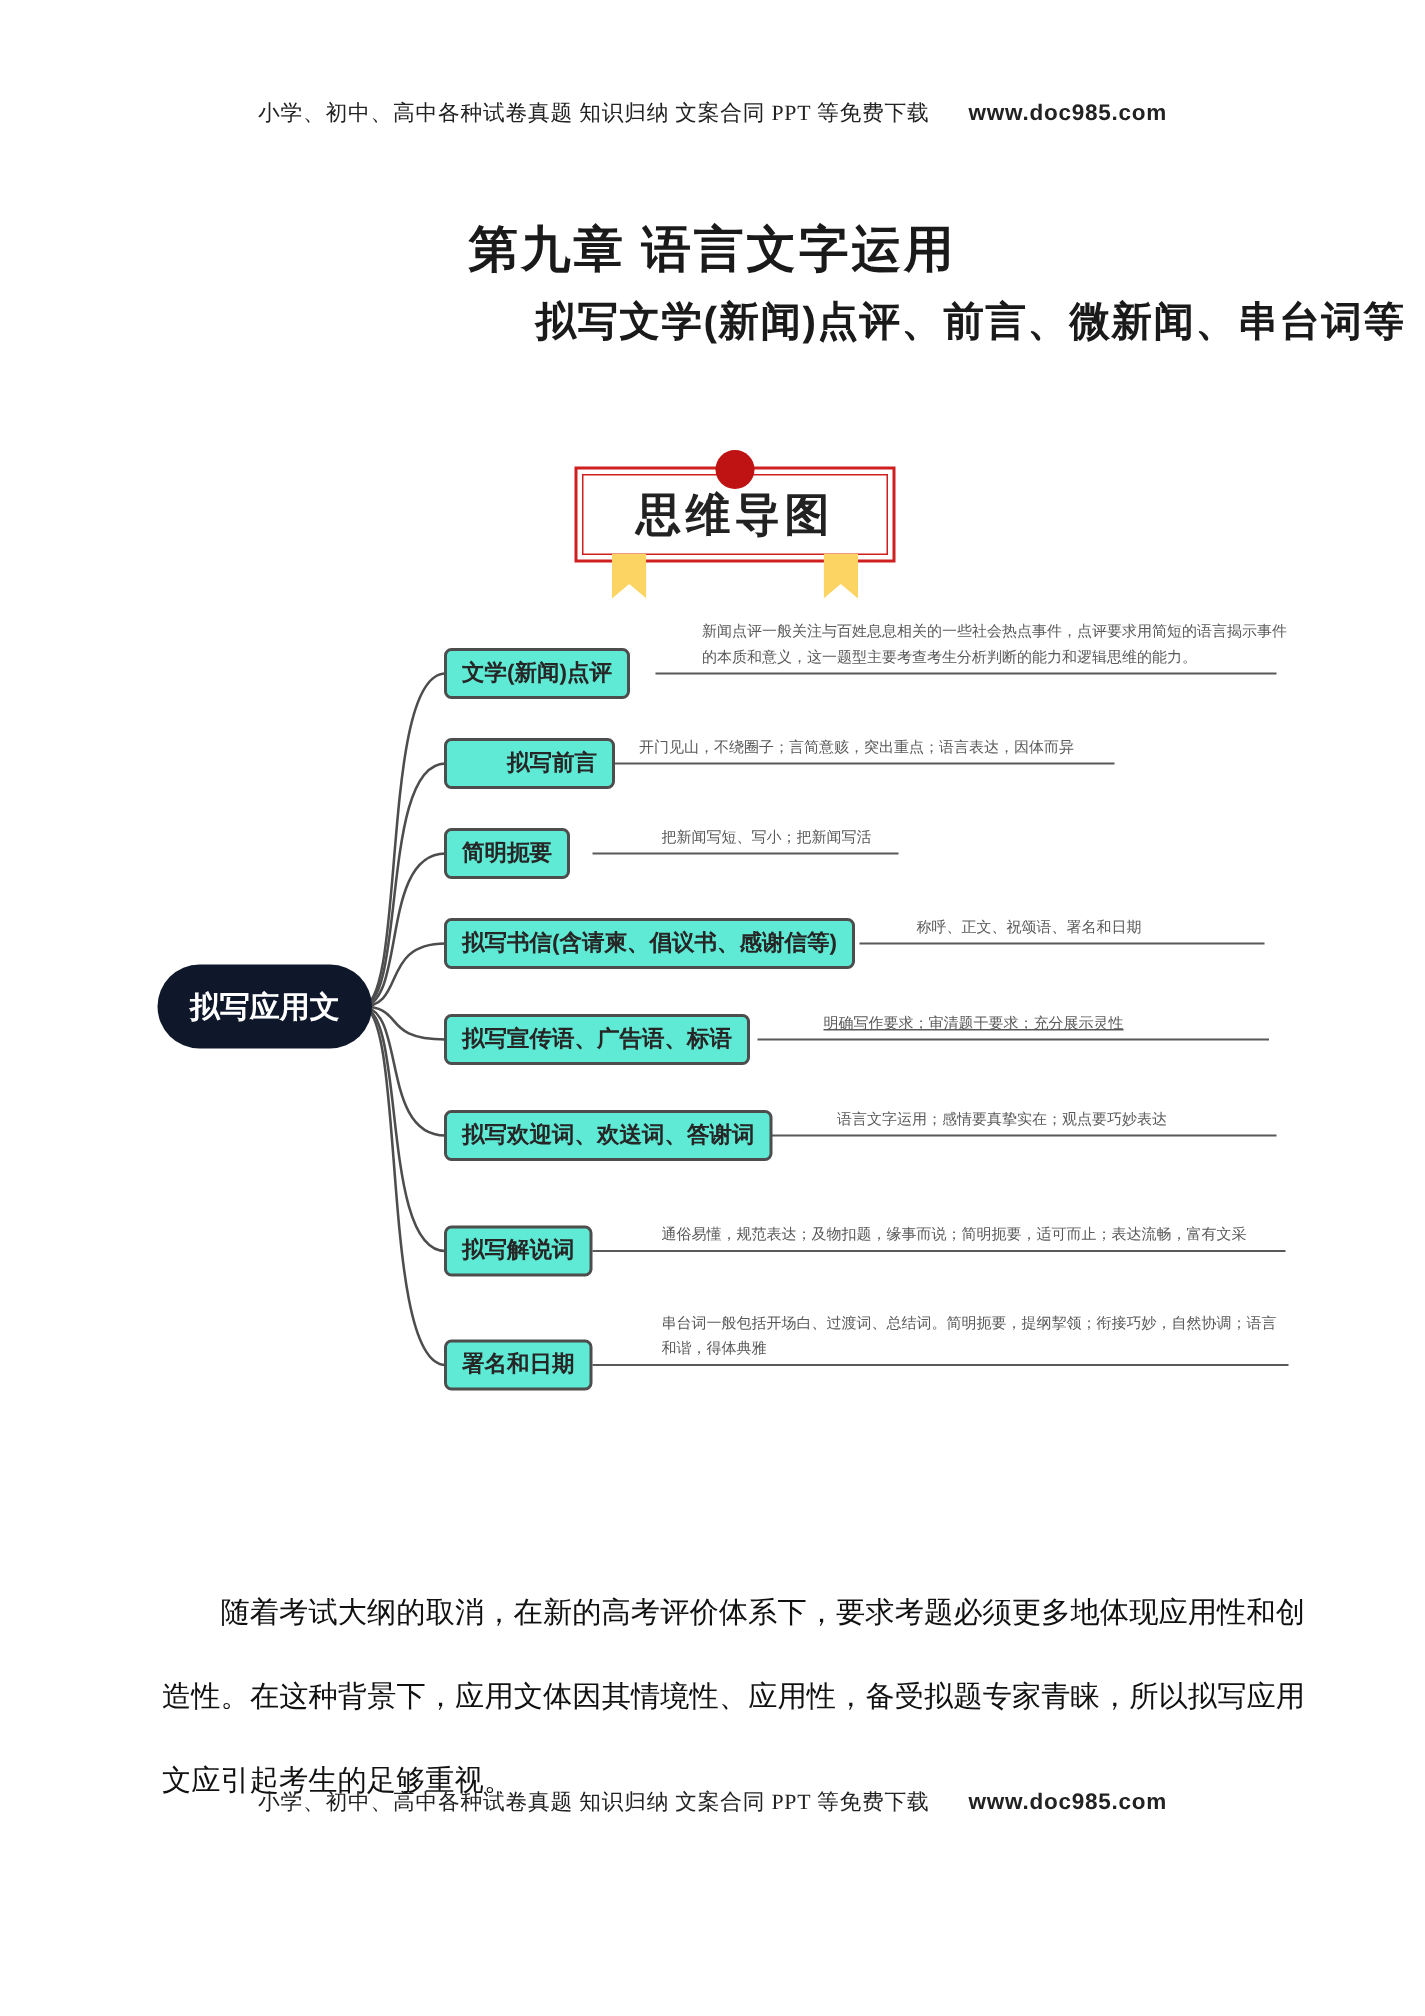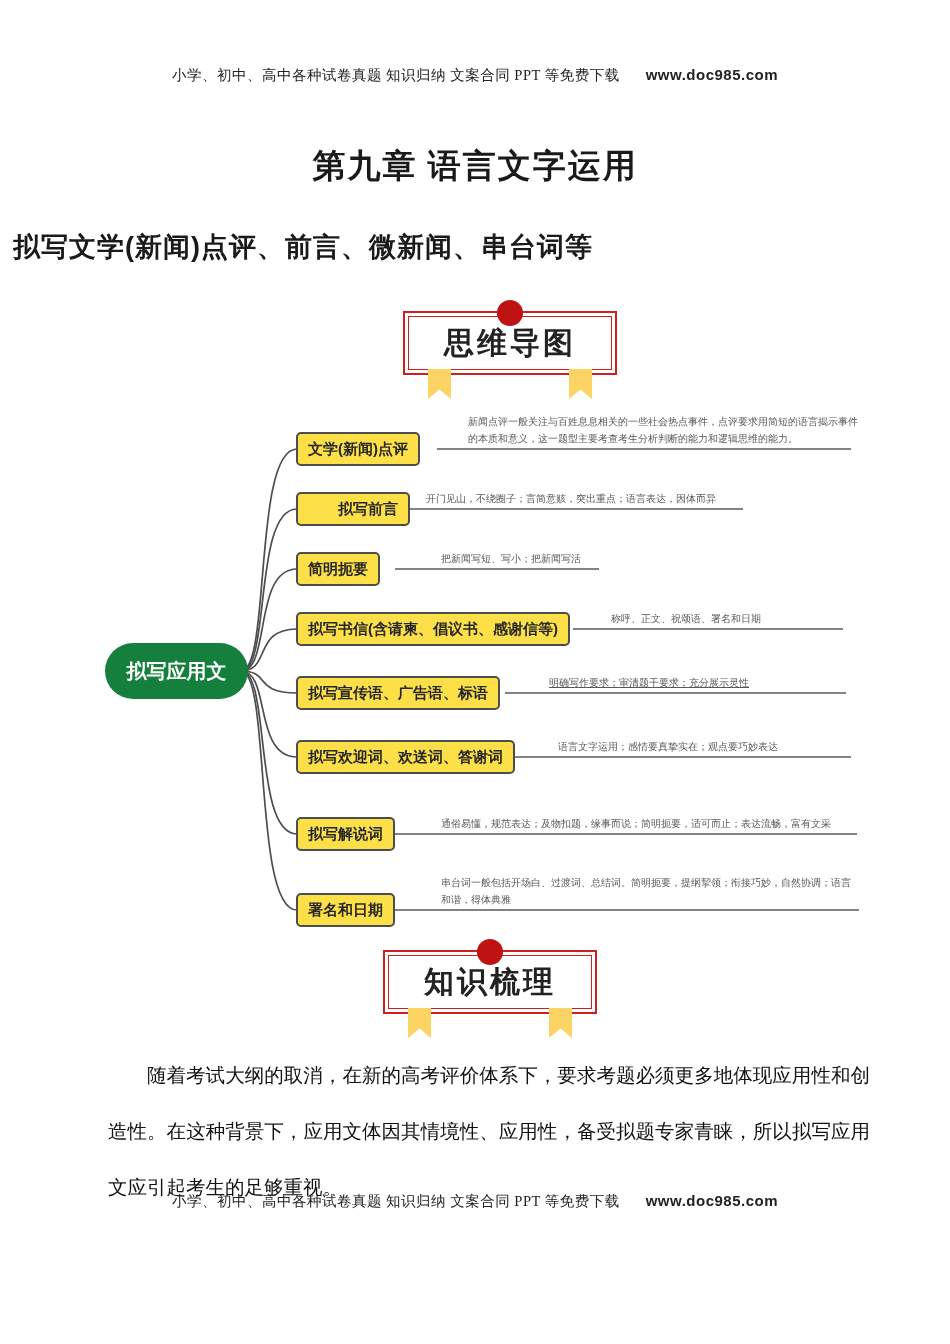--- a/index.html
+++ b/index.html
@@ -13,22 +13,22 @@
     font-size:14.5px;color:#222;letter-spacing:.5px;white-space:nowrap;
   }
   .doc-bar .site{font-family:"Liberation Sans",sans-serif;font-weight:700;margin-left:26px;font-size:15px;}
   .hdr{top:66px;} .ftr{top:1192px;}
   
   .title{
     position:absolute;top:144px;left:0;width:100%;text-align:center;
     font-size:33px;font-weight:600;letter-spacing:2px;
   }
   .subtitle{
-    position:absolute;top:196px;left:0;width:100%;text-align:left;
-    font-family:"Liberation Sans",sans-serif;font-size:27px;font-weight:700;letter-spacing:1px;margin-top:33px;
+    position:absolute;top:196px;left:0;width:100%;text-align:right;
+    font-family:"Liberation Sans",sans-serif;font-size:27px;font-weight:700;letter-spacing:1px;
   }
   
   .banner{
     position:absolute;left:370px;width:210px;height:60px;
     border:2px solid #cf1f1f;background:#fff;z-index:3;
   }
   .banner:before{
     content:"";position:absolute;inset:3px;border:1px solid #cf1f1f;
   }
   .banner .dot{
@@ -38,30 +38,30 @@
   .banner .ribbon{
     position:absolute;bottom:-26px;width:23px;height:30px;background:#fbd463;
     clip-path:polygon(0 0,100% 0,100% 100%,50% 68%,0 100%);
   }
   .banner .ribbon.l{left:23px;} .banner .ribbon.r{right:23px;}
   .banner .label{
     position:absolute;inset:0;display:flex;align-items:center;justify-content:center;
     font-family:"Liberation Sans",sans-serif;font-size:30px;font-weight:800;
     letter-spacing:3px;color:#222;
   }
-  .banner1{top:311px;margin-left:20px;} .banner2{top:950px;}
+  .banner1{top:311px;} .banner2{top:950px;}
   
   .map-svg{position:absolute;left:0;top:0;z-index:1;}
   .root-pill{
     position:absolute;left:92px;top:643px;width:143px;height:56px;border-radius:28px;
-    background:#15803d;color:#fff;display:flex;align-items:center;justify-content:center;
+    background:#0f172a;color:#fff;display:flex;align-items:center;justify-content:center;
     font-family:"Liberation Sans",sans-serif;font-size:20px;font-weight:700;z-index:2;
   }
   .mnode{
-    position:absolute;left:283px;background:#fde047;border:2px solid #4d4d4d;border-radius:5px;
+    position:absolute;left:283px;background:#5eead4;border:2px solid #4d4d4d;border-radius:5px;
     padding:4px 10px;font-family:"Liberation Sans",sans-serif;font-size:15px;font-weight:700;
     color:#262626;line-height:22px;white-space:nowrap;z-index:2;
   }
   .n1{top:432px;} .n2{top:492px;padding-left:40px;} .n3{top:552px;} .n4{top:612px;}
   .n5{top:676px;} .n6{top:740px;} .n7{top:817px;} .n8{top:893px;}
   .mnote{
     position:absolute;z-index:2;font-family:"Liberation Sans",sans-serif;
     font-size:10px;line-height:17px;color:#595959;letter-spacing:0;
   }
   .a1{left:455px;bottom:897px;width:392px;}
@@ -133,26 +133,20 @@
 
   <div class="mnote a1">新闻点评一般关注与百姓息息相关的一些社会热点事件，点评要求用简短的语言揭示事件的本质和意义，这一题型主要考查考生分析判断的能力和逻辑思维的能力。</div>
   <div class="mnote a2">开门见山，不绕圈子；言简意赅，突出重点；语言表达，因体而异</div>
   <div class="mnote a3">把新闻写短、写小；把新闻写活</div>
   <div class="mnote a4">称呼、正文、祝颂语、署名和日期</div>
   <div class="mnote a5">明确写作要求；审清题干要求；充分展示灵性</div>
   <div class="mnote a6">语言文字运用；感情要真挚实在；观点要巧妙表达</div>
   <div class="mnote a7">通俗易懂，规范表达；及物扣题，缘事而说；简明扼要，适可而止；表达流畅，富有文采</div>
   <div class="mnote a8">串台词一般包括开场白、过渡词、总结词。简明扼要，提纲挈领；衔接巧妙，自然协调；语言和谐，得体典雅</div>
 
-  <div class="banner banner2">
-    <span class="dot"></span>
-    <span class="ribbon l"></span>
-    <span class="ribbon r"></span>
-    <span class="label">知识梳理</span>
-  </div>
 
   <div class="para">随着考试大纲的取消，在新的高考评价体系下，要求考题必须更多地体现应用性和创造性。在这种背景下，应用文体因其情境性、应用性，备受拟题专家青睐，所以拟写应用文应引起考生的足够重视。</div>
 
   <div class="doc-bar ftr">
     <span>小学、初中、高中各种试卷真题  知识归纳  文案合同  PPT 等免费下载</span><span class="site">www.doc985.com</span>
   </div>
 
 </div>
 
 </body></html>

